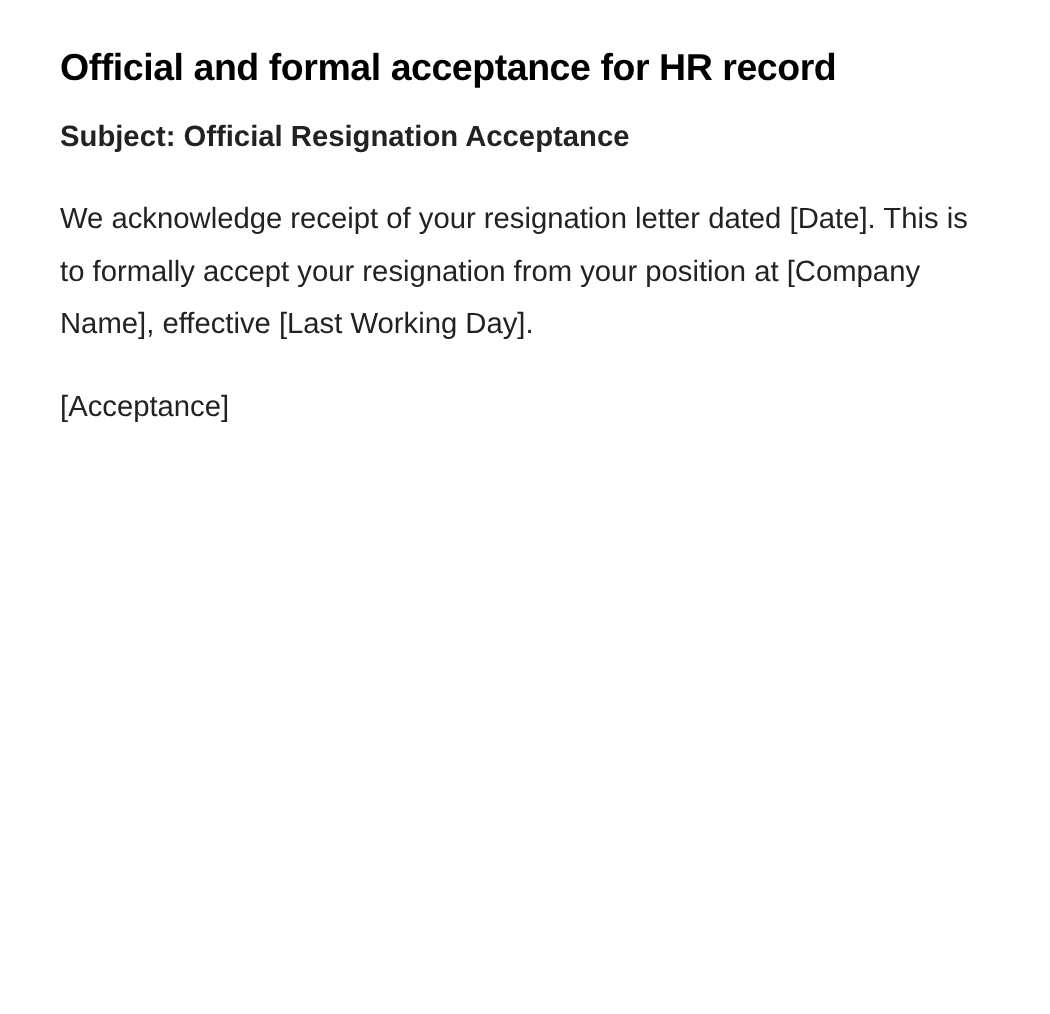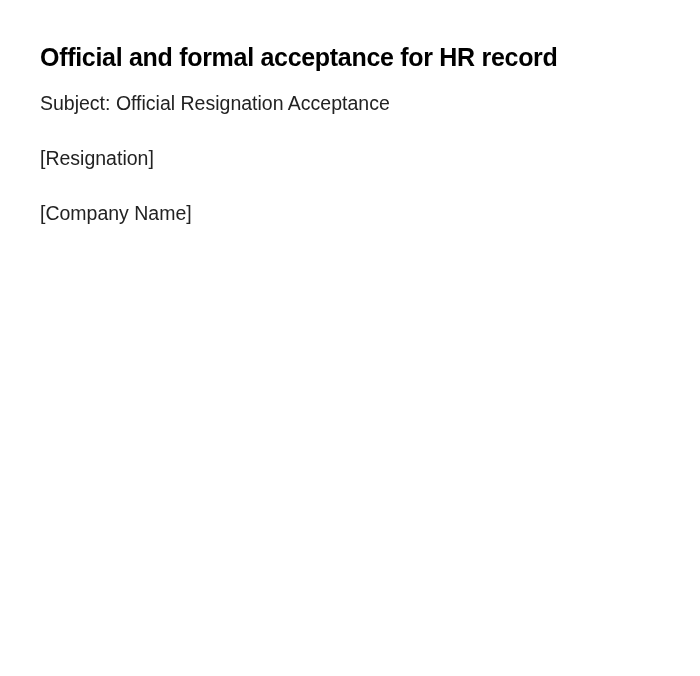--- a/index.html
+++ b/index.html
@@ -1,32 +1,31 @@
 <!DOCTYPE html>
 <html><head>
   <meta charset="utf-8">
   <style>
     html, body { margin: 0; padding: 0; background: #ffffff; }
     body { width: 700px; height: 676px; overflow: hidden; }
     .page {
       padding: 26px 40px 0 40px;
       color: #1a1a1a;
       font-family: "Liberation Sans", sans-serif;
-      margin-top: 12px;
     }
     .title {
       font-size: 25px; font-weight: bold; color: #000;
       margin: 0 0 10px 0; line-height: 38px; letter-spacing: -0.3px;
     }
     .p {
       font-size: 19.5px; line-height: 35px; margin: 0 0 20px 0; color: #222;
     }
-    .subject { margin-bottom: 20px; }
+    .subject { margin-bottom: 20px; font-weight: bold; }
   </style>
 </head>
 <body>
 
 <div class="page">
   <h1 class="title">Official and formal acceptance for HR record</h1>
   <p class="p subject">Subject: Official Resignation Acceptance</p>
-  <p class="p">[Resignation]</p>
-  <p class="p">[Company Name]</p>
+  <p class="p">We acknowledge receipt of your resignation letter dated [Date]. This is to formally accept your resignation from your position at [Company Name], effective [Last Working Day].</p>
+  <p class="p">[Acceptance]</p>
 </div>
 
 </body></html>

